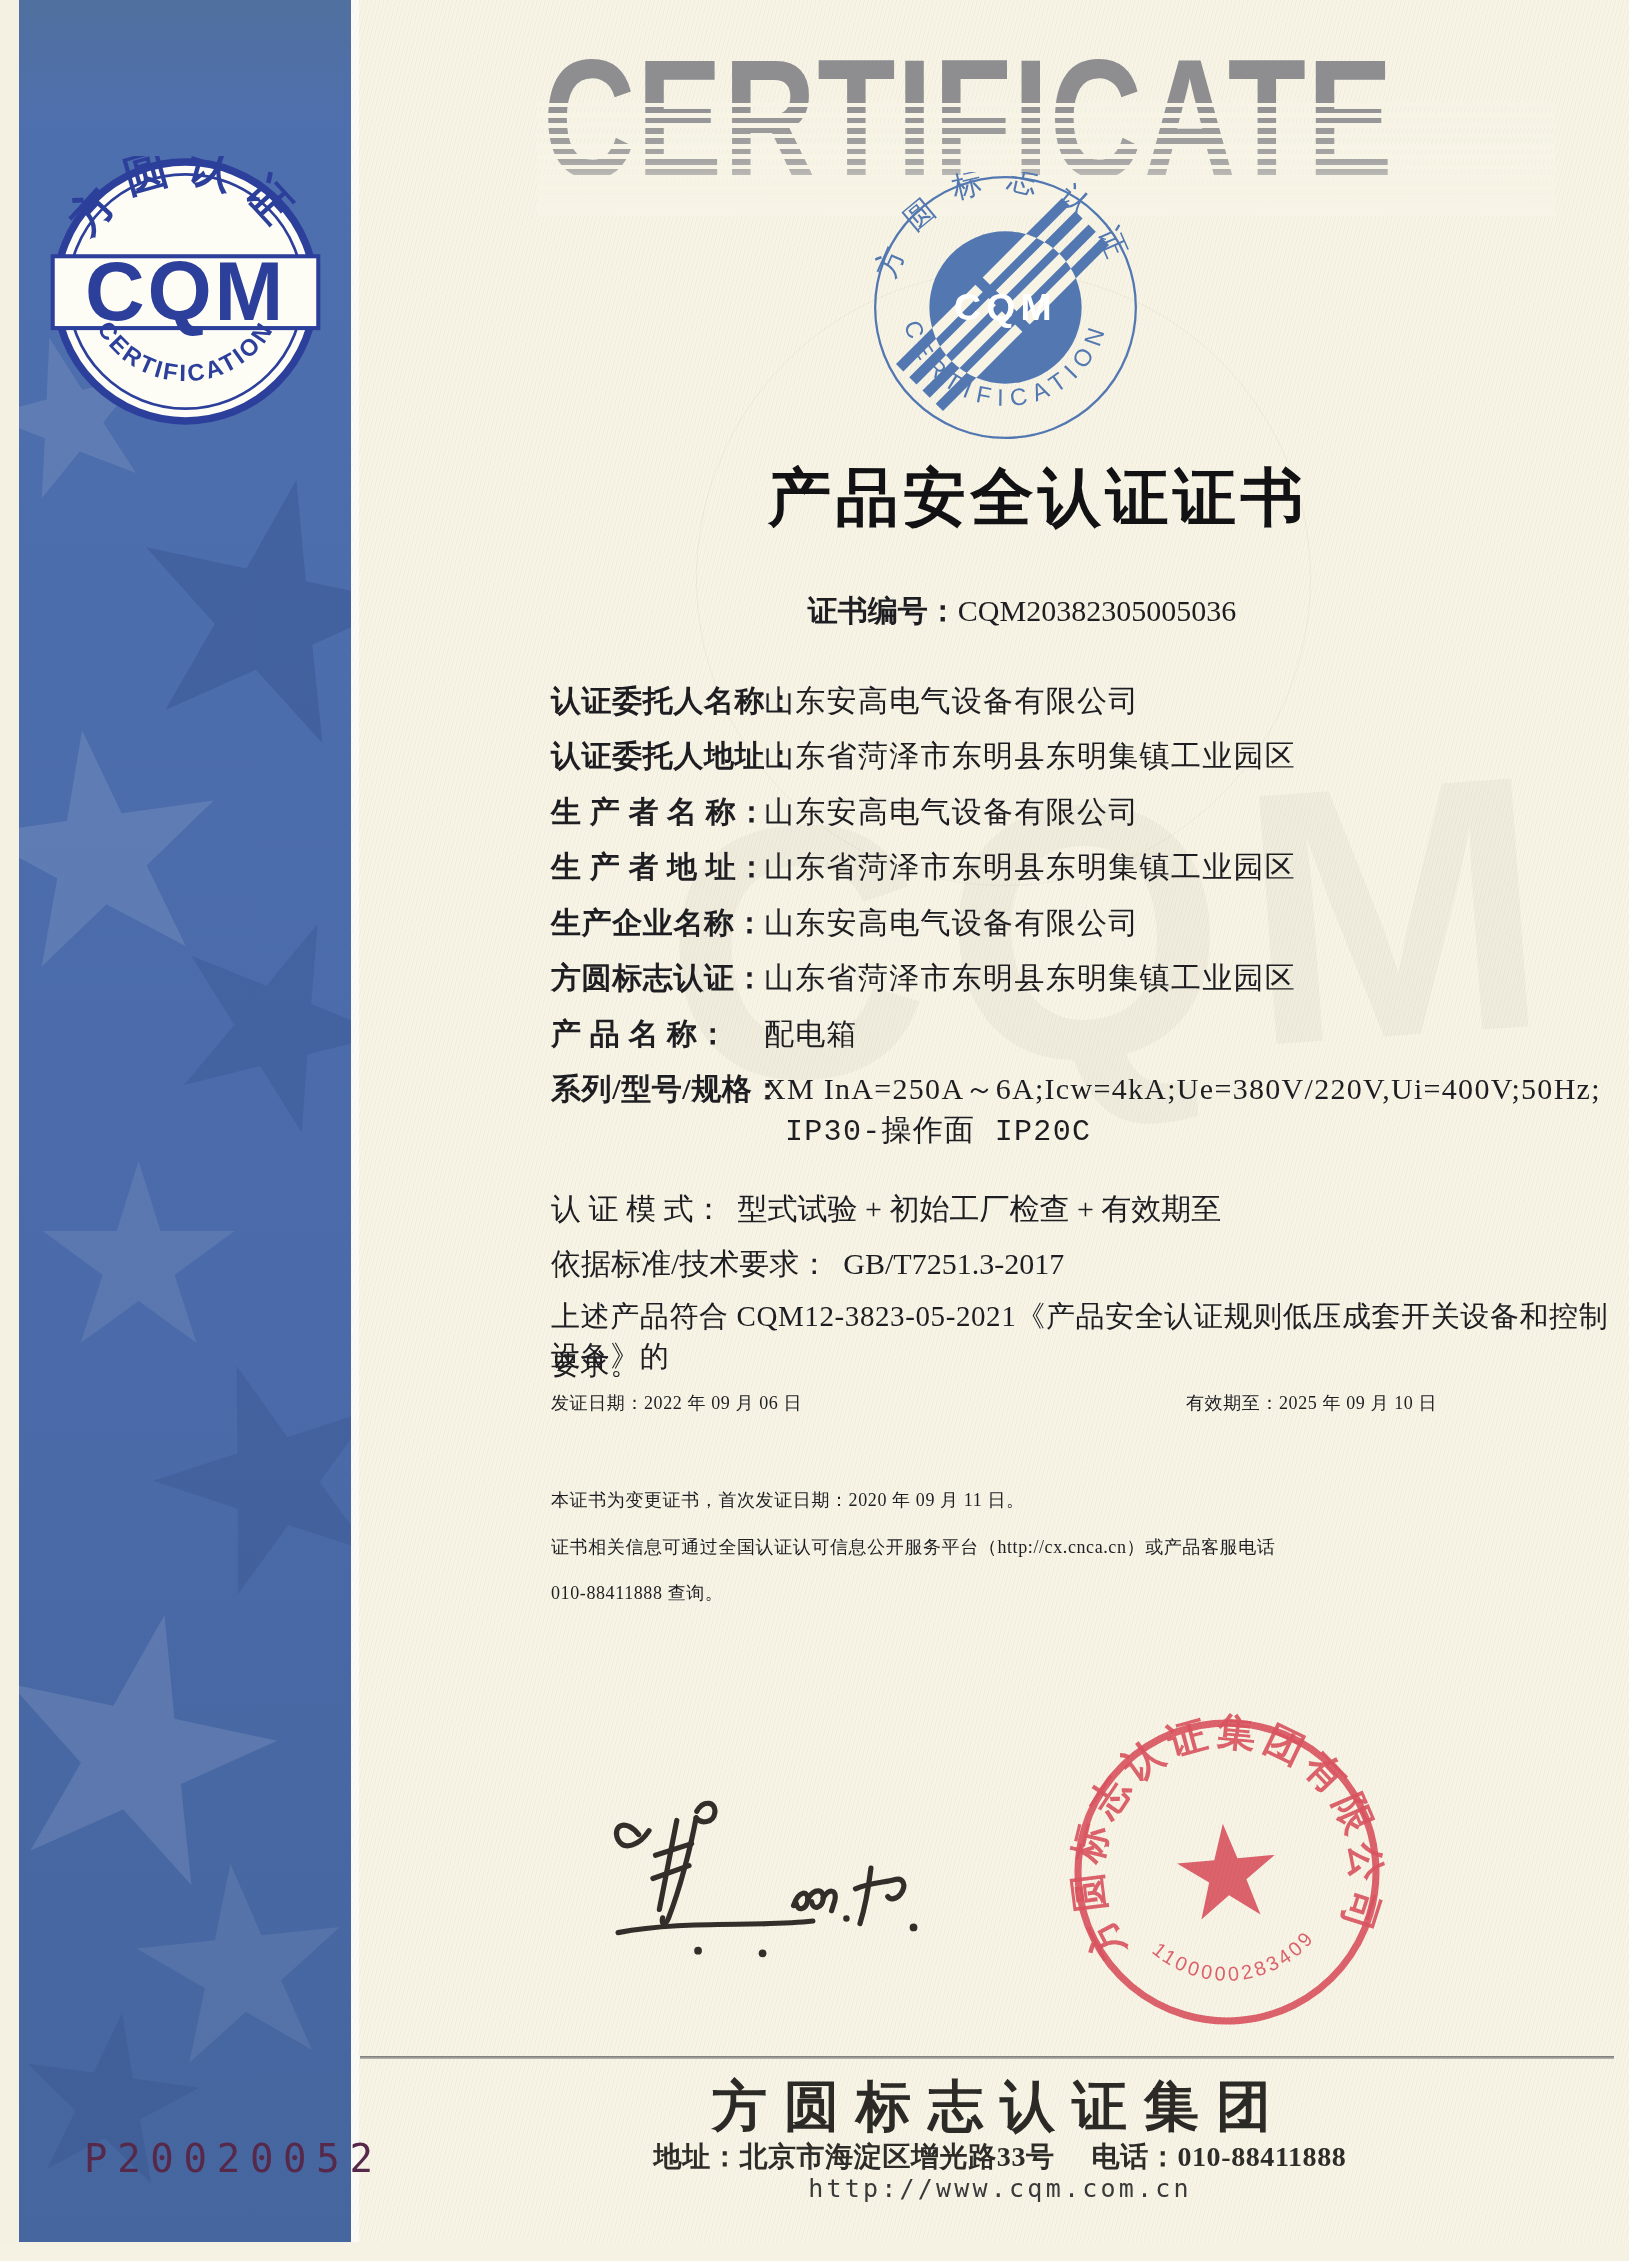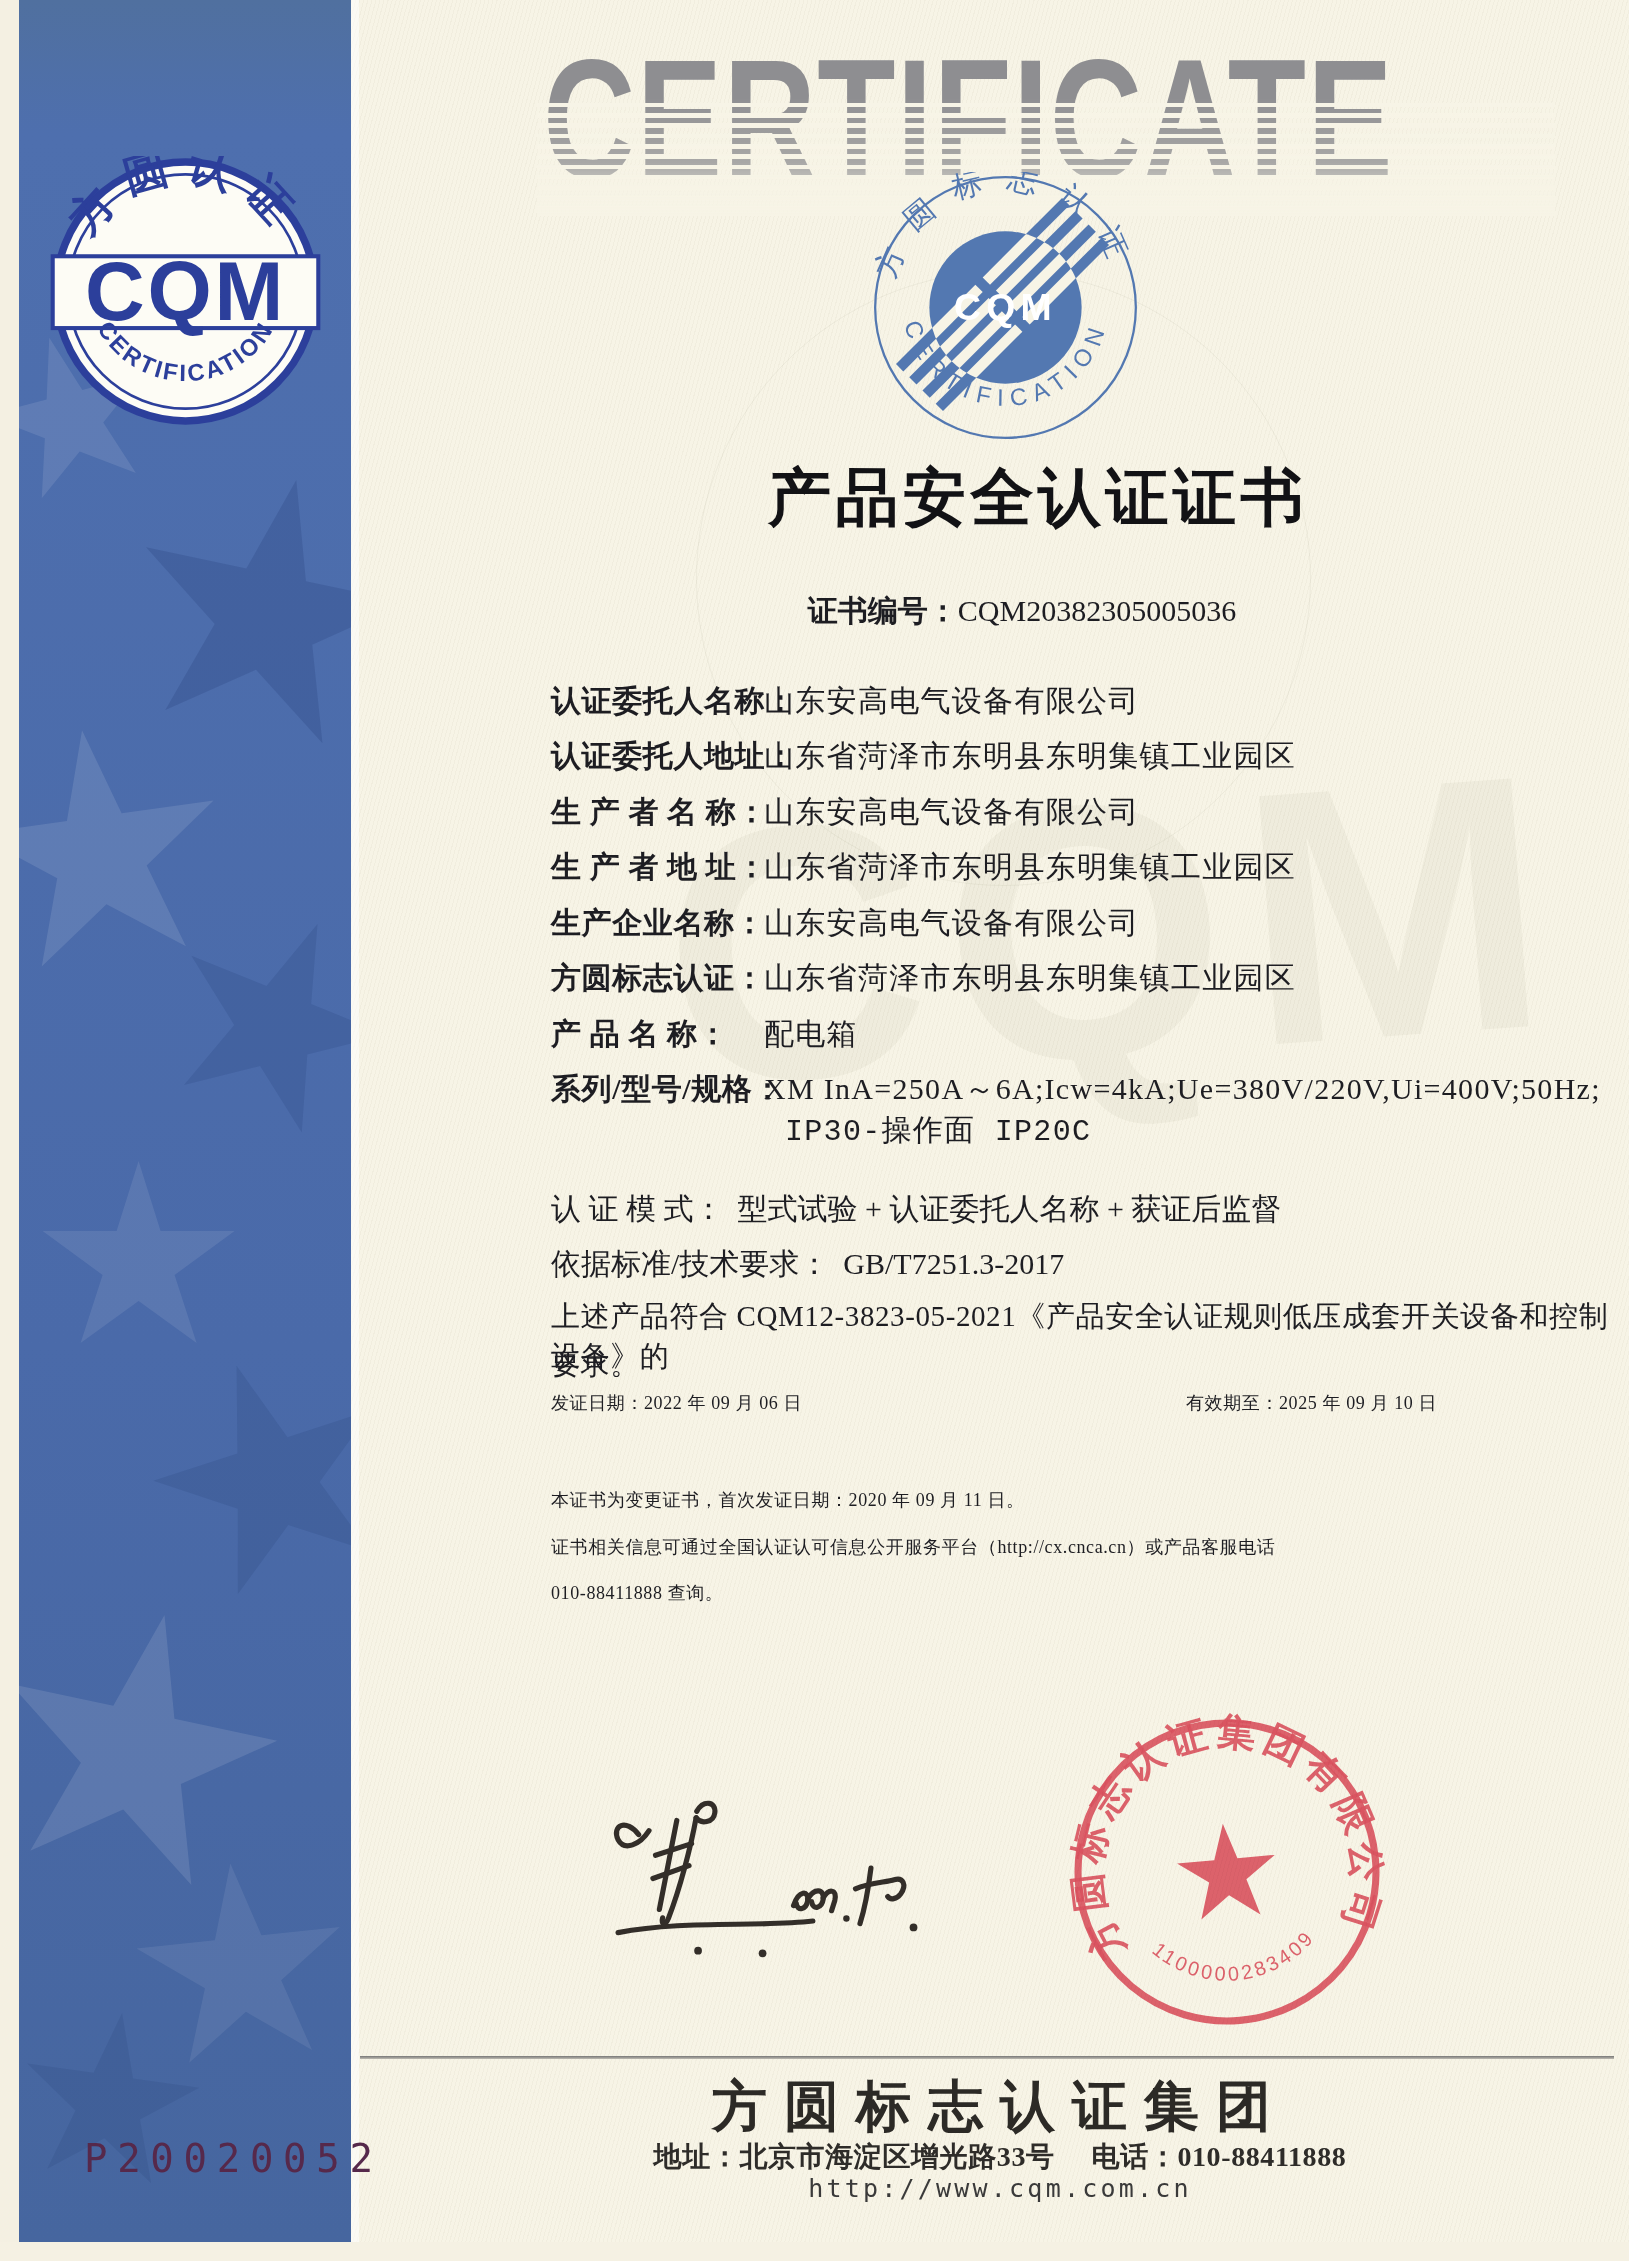--- a/index.html
+++ b/index.html
@@ -195,21 +195,21 @@
   </div>
   <div class="frow" style="top:1014px">
     <span class="flabel">产 品 名 称：</span><span class="fvalue">配电箱</span>
   </div>
   <div class="frow" style="top:1069px">
     <span class="flabel">系列/型号/规格：</span><span class="fvalue">XM InA=250A～6A;Icw=4kA;Ue=380V/220V,Ui=400V;50Hz;</span>
   </div>
   <div class="spec2" style="top:1110px">IP30-操作面 IP20C</div>
 
   <div class="inline-row" style="top:1189px">
-    <span class="flabel">认 证 模 式：</span><span>型式试验 + 认证委托人名称 + 获证后监督</span>
+    <span class="flabel">认 证 模 式：</span><span>型式试验 + 初始工厂检查 + 有效期至</span>
   </div>
   <div class="inline-row" style="top:1244px">
     <span class="flabel">依据标准/技术要求：</span><span>GB/T7251.3-2017</span>
   </div>
 
   <div class="para" style="top:1297px">上述产品符合 CQM12-3823-05-2021《产品安全认证规则低压成套开关设备和控制设备》的</div>
   <div class="para" style="top:1345px">要求。</div>
 
   <div class="note" style="left:551px;top:1391px">发证日期：2022 年 09 月 06 日</div>
   <div class="note" style="left:1186px;top:1391px">有效期至：2025 年 09 月 10 日</div>

